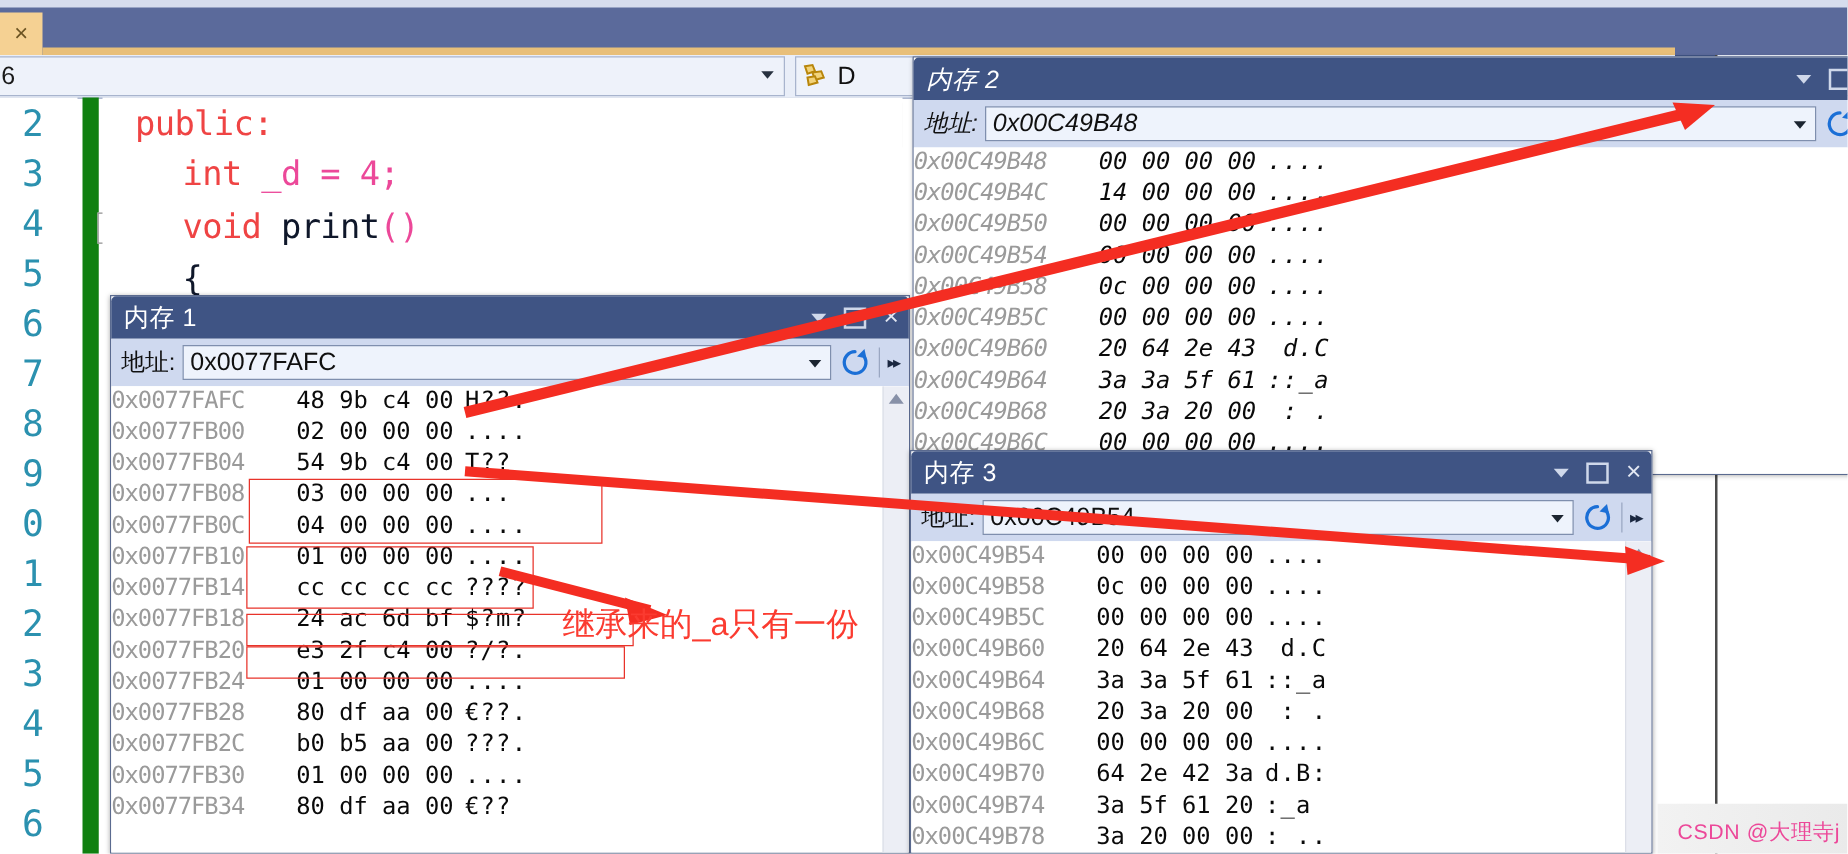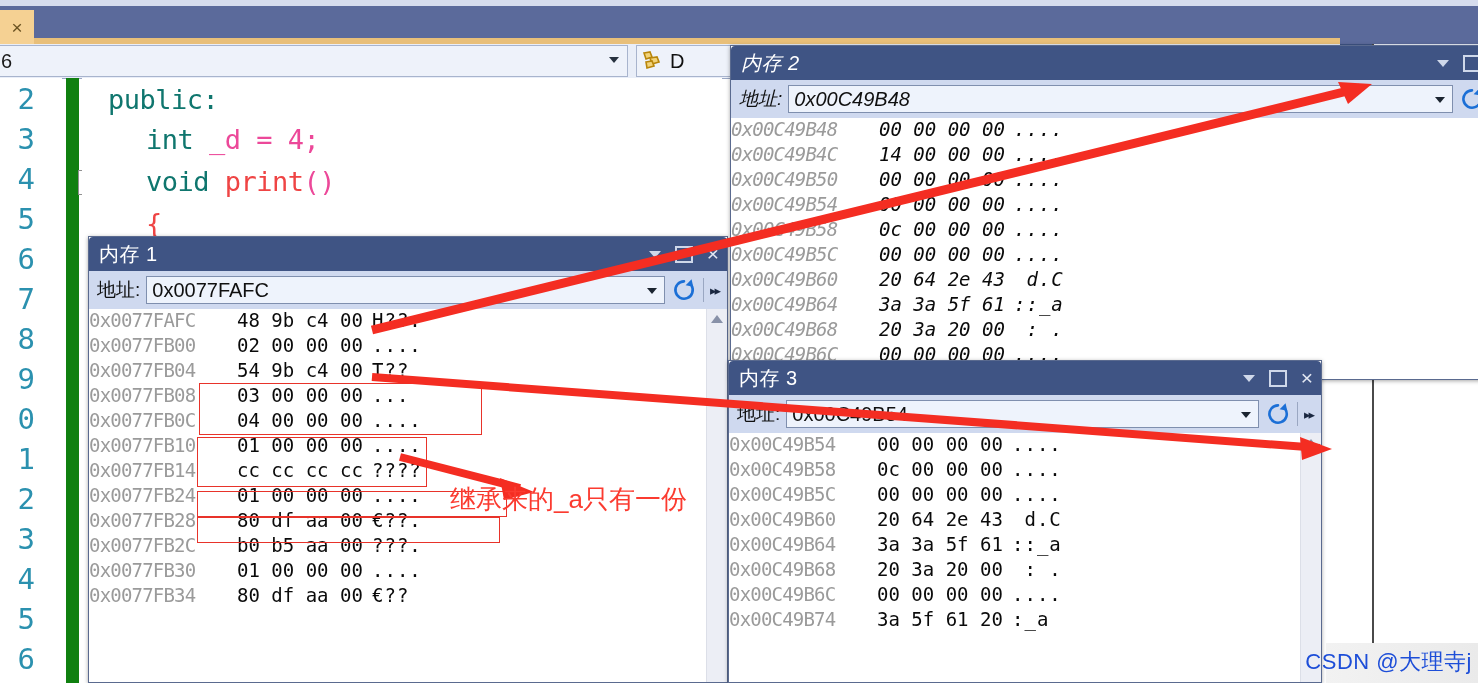--- a/index.html
+++ b/index.html
@@ -36,22 +36,22 @@
   .gutter{position:absolute;left:0;top:78px;width:62px;height:605px;background:#ffffff;}
   .lineno{position:absolute;left:0;width:34px;text-align:right;font-size:29px;color:#2b91af;
       font-family:"DejaVu Sans Mono","Liberation Mono",monospace;letter-spacing:-1px;}
   .changebar{position:absolute;left:66px;top:78px;width:13px;height:605px;background:#108010;}
   .indentline{position:absolute;left:113px;top:80px;width:2px;height:180px;background:#b8b8b8;}
   .indentline2{position:absolute;left:122px;top:168px;width:0;height:95px;border-left:2px dashed #bbbbbb;}
 
   .code-area{position:absolute;left:82px;top:78px;width:640px;height:605px;background:#ffffff;
       font-family:"DejaVu Sans Mono","Liberation Mono",monospace;}
   .code-line{position:absolute;font-size:27px;white-space:pre;letter-spacing:-0.5px;}
-  .kw{color:#0f766e;}
-  .fn{color:#ef4444;}
+  .kw{color:#ef4444;}
+  .fn{color:#0f172a;}
   .pl{color:#ec4899;}
   .hl-public{position:absolute;left:110px;top:82px;width:612px;height:36px;background:#f2f2f4;}
   .bp-glyph{position:absolute;left:118px;top:121px;width:44px;height:40px;border:2px solid #1a1a1a;
       background:#ffffff;display:flex;align-items:center;justify-content:center;}
   .bp-tri{width:0;height:0;border-top:9px solid transparent;border-bottom:9px solid transparent;
       border-left:15px solid #128a12;}
   .bp-bar{width:4px;height:19px;background:#128a12;margin-left:3px;}
   .fold-box{position:absolute;left:78px;top:170px;width:23px;height:23px;border:1px solid #909090;
       background:#ffffff;display:flex;align-items:center;justify-content:center;}
   .fold-minus{width:11px;height:2px;background:#3c3c3c;}
@@ -107,21 +107,21 @@
       border-left:6px solid transparent;border-right:6px solid transparent;border-bottom:8px solid #8891a8;}
 
   
   .selbox{position:absolute;border:1.5px solid #e8332a;box-sizing:border-box;pointer-events:none;}
 
   
   #anno{position:absolute;inset:0;pointer-events:none;}
   .anno-text{position:absolute;color:#fb3b30;font-size:26px;white-space:nowrap;
       font-family:"Liberation Sans","DejaVu Sans",sans-serif;}
 
-  .watermark{position:absolute;right:6px;bottom:6px;color:#1d4ed8;font-size:22px;
+  .watermark{position:absolute;right:6px;bottom:6px;color:#ec4899;font-size:17px;
       letter-spacing:0.5px;}
   .wm-bg{position:absolute;right:0;bottom:0;width:152px;height:40px;
       background:linear-gradient(90deg,#f2f2f2,#eaeaea);}
 </style>
 </head>
 <body>
 
 <div id="ide-root">
 
   <div class="tabstrip">
@@ -227,20 +227,22 @@
         <span class="addr-chev">▸▸</span>
       </div>
       <div class="memwin-body" style="height: 373px;">
         <div class="memrow"><span class="mem-addr">0x0077FAFC</span><span class="mem-hex">48 9b c4 00</span><span class="mem-asc">H??.</span></div>
         <div class="memrow"><span class="mem-addr">0x0077FB00</span><span class="mem-hex">02 00 00 00</span><span class="mem-asc">....</span></div>
         <div class="memrow"><span class="mem-addr">0x0077FB04</span><span class="mem-hex">54 9b c4 00</span><span class="mem-asc">T??</span></div>
         <div class="memrow"><span class="mem-addr">0x0077FB08</span><span class="mem-hex">03 00 00 00</span><span class="mem-asc">...</span></div>
         <div class="memrow"><span class="mem-addr">0x0077FB0C</span><span class="mem-hex">04 00 00 00</span><span class="mem-asc">....</span></div>
         <div class="memrow"><span class="mem-addr">0x0077FB10</span><span class="mem-hex">01 00 00 00</span><span class="mem-asc">....</span></div>
         <div class="memrow"><span class="mem-addr">0x0077FB14</span><span class="mem-hex">cc cc cc cc</span><span class="mem-asc">????</span></div>
+        <div class="memrow"><span class="mem-addr">0x0077FB18</span><span class="mem-hex">24 ac 6d bf</span><span class="mem-asc">$?m?</span></div>
+        <div class="memrow"><span class="mem-addr">0x0077FB20</span><span class="mem-hex">e3 2f c4 00</span><span class="mem-asc">?/?.</span></div>
         <div class="memrow"><span class="mem-addr">0x0077FB24</span><span class="mem-hex">01 00 00 00</span><span class="mem-asc">....</span></div>
         <div class="memrow"><span class="mem-addr">0x0077FB28</span><span class="mem-hex">80 df aa 00</span><span class="mem-asc">€??.</span></div>
         <div class="memrow"><span class="mem-addr">0x0077FB2C</span><span class="mem-hex">b0 b5 aa 00</span><span class="mem-asc">???.</span></div>
         <div class="memrow"><span class="mem-addr">0x0077FB30</span><span class="mem-hex">01 00 00 00</span><span class="mem-asc">....</span></div>
         <div class="memrow"><span class="mem-addr">0x0077FB34</span><span class="mem-hex">80 df aa 00</span><span class="mem-asc">€??</span></div>
         <div class="vscroll">
           <span class="vscroll-up"></span>
         </div>
         <div class="selbox" style="top: 74px; left: 110px; width: 283px; height: 52px;"></div>
         <div class="selbox" style="top: 128px; left: 108px; width: 230px; height: 50px;"></div>
@@ -309,21 +311,23 @@
         <span class="addr-chev">▸▸</span>
       </div>
       <div class="memwin-body" style="height: 249px;">
         <div class="memrow"><span class="mem-addr">0x00C49B54</span><span class="mem-hex">00 00 00 00</span><span class="mem-asc">....</span></div>
         <div class="memrow"><span class="mem-addr">0x00C49B58</span><span class="mem-hex">0c 00 00 00</span><span class="mem-asc">....</span></div>
         <div class="memrow"><span class="mem-addr">0x00C49B5C</span><span class="mem-hex">00 00 00 00</span><span class="mem-asc">....</span></div>
         <div class="memrow"><span class="mem-addr">0x00C49B60</span><span class="mem-hex">20 64 2e 43</span><span class="mem-asc"> d.C</span></div>
         <div class="memrow"><span class="mem-addr">0x00C49B64</span><span class="mem-hex">3a 3a 5f 61</span><span class="mem-asc">::_a</span></div>
         <div class="memrow"><span class="mem-addr">0x00C49B68</span><span class="mem-hex">20 3a 20 00</span><span class="mem-asc"> : .</span></div>
         <div class="memrow"><span class="mem-addr">0x00C49B6C</span><span class="mem-hex">00 00 00 00</span><span class="mem-asc">....</span></div>
+        <div class="memrow"><span class="mem-addr">0x00C49B70</span><span class="mem-hex">64 2e 42 3a</span><span class="mem-asc">d.B:</span></div>
         <div class="memrow"><span class="mem-addr">0x00C49B74</span><span class="mem-hex">3a 5f 61 20</span><span class="mem-asc">:_a </span></div>
+        <div class="memrow"><span class="mem-addr">0x00C49B78</span><span class="mem-hex">3a 20 00 00</span><span class="mem-asc">: ..</span></div>
         <div class="vscroll">
           <span class="vscroll-up"></span>
         </div>
       </div>
     </div>
   </div>
 
 <svg id="anno" width="1478" height="683">
   <defs>
     <marker id="ah" markerWidth="6" markerHeight="6" refX="1.5" refY="3" orient="auto">

